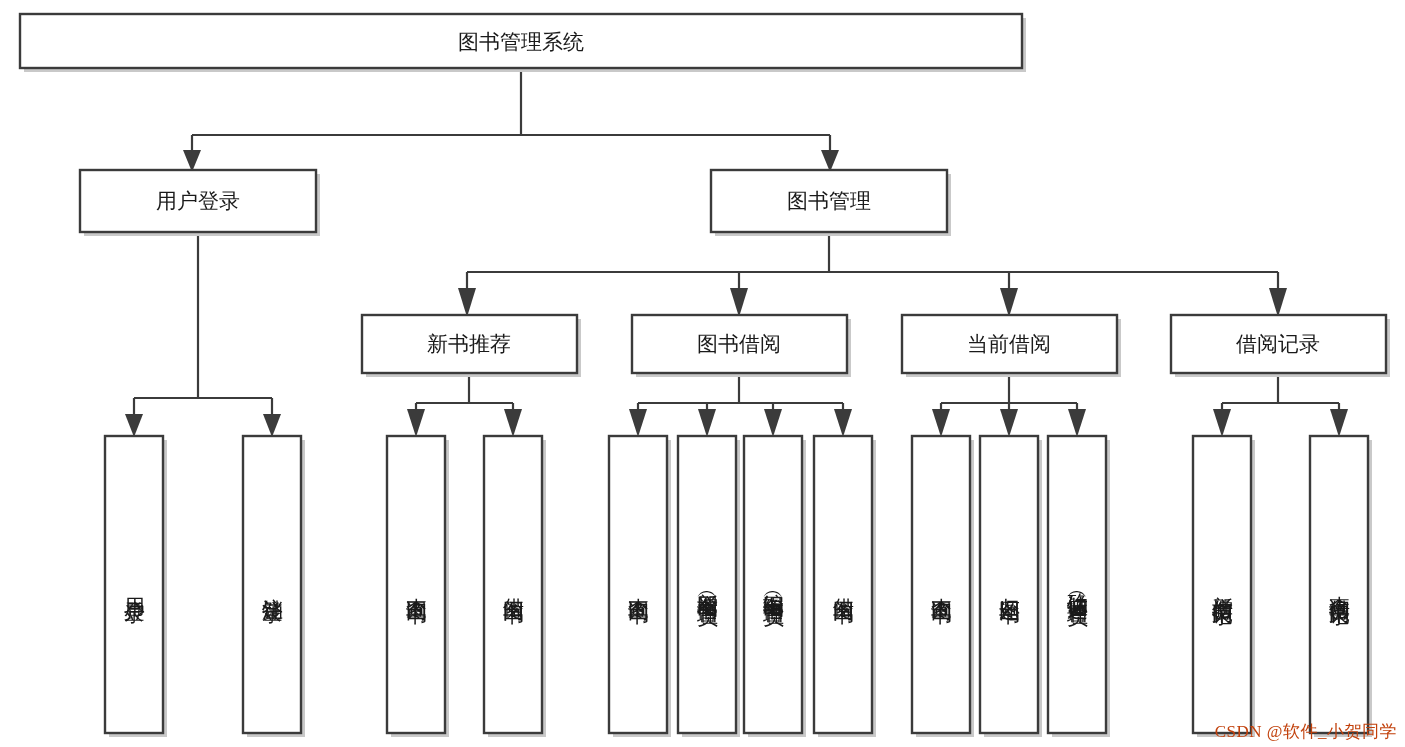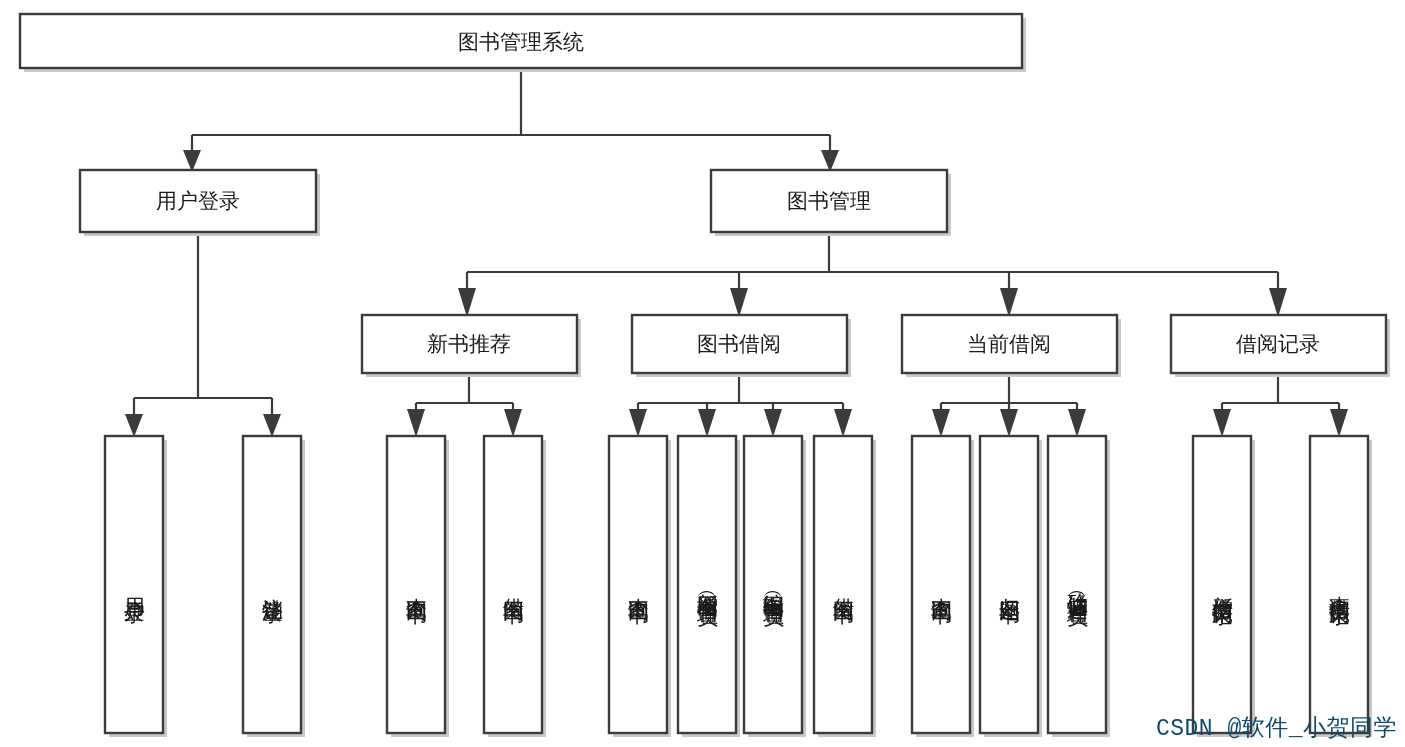--- a/index.html
+++ b/index.html
@@ -61,23 +61,23 @@
     line-height: 1.18;
     color: #1a1a1a;
     letter-spacing: 2px;
     white-space: nowrap;
     pointer-events: none;
   }
   .watermark {
     position: absolute;
     right: 8px;
     bottom: 4px;
-    font-family: Liberation Mono, monospace;
-    font-size: 23px;
-    color: #0c4a6e;
+    font-family: Liberation Serif, serif;
+    font-size: 17px;
+    color: #c2410c;
     white-space: nowrap;
     letter-spacing: 0.5px;
   }
 </style>
 </head>
 <body>
 
 <div id="canvas">
 
   <svg id="diagram" viewBox="0 0 1405 747">

